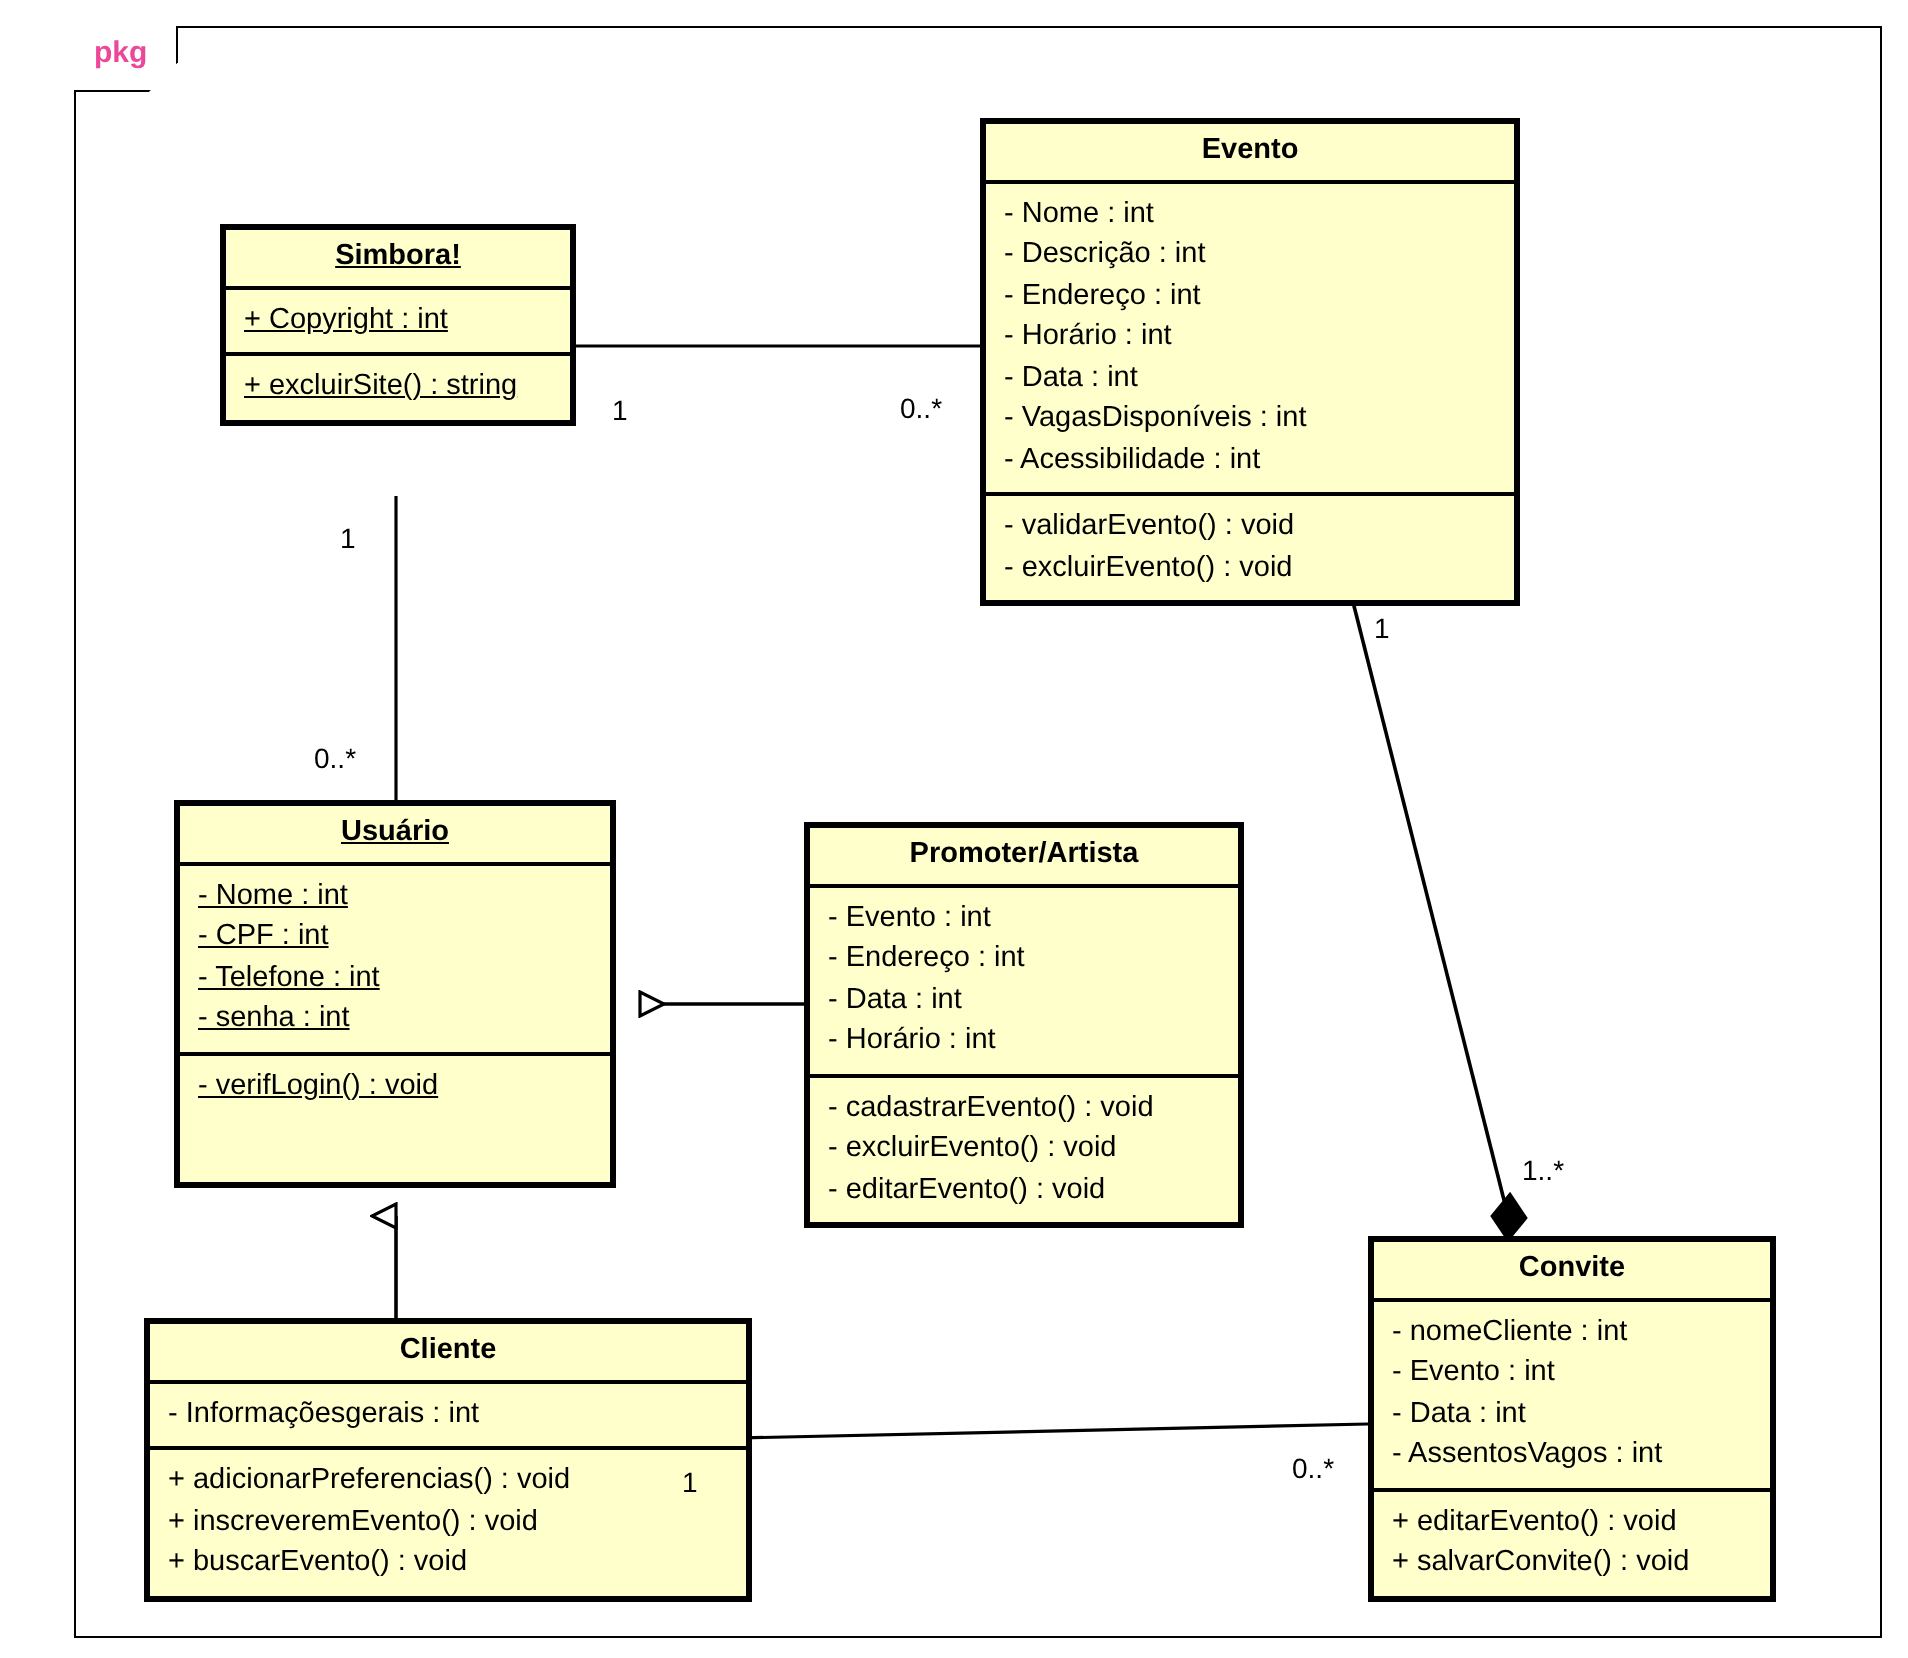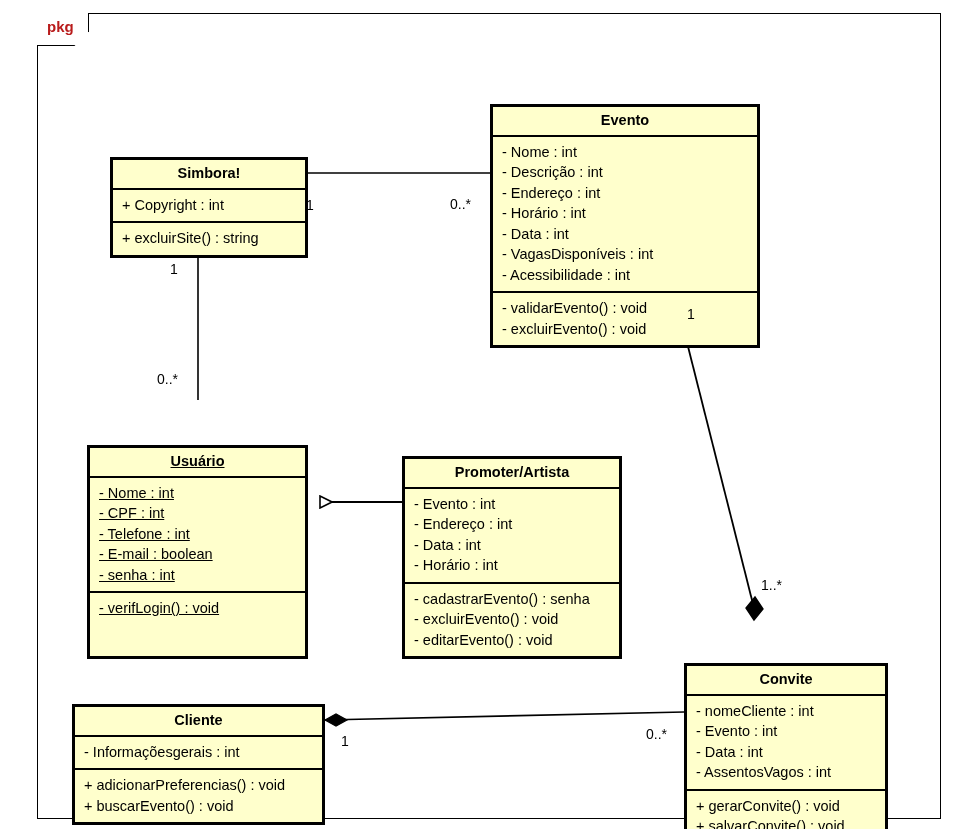--- a/index.html
+++ b/index.html
@@ -51,42 +51,41 @@
     width: 51px;
     height: 1px;
     background: #ffffff;
   }
   #pkg-label {
     position: absolute;
     left: 47px;
     top: 18px;
     font-size: 15px;
     font-weight: bold;
-    color: #b91c1c;
+    color: #ec4899;
     letter-spacing: 0px;
   }
 
   
   #links {
     position: absolute;
     left: 0;
     top: 0;
     width: 954px;
     height: 829px;
     pointer-events: none;
   }
 
   
   .uml-class {
     position: absolute;
     background: #ffffcc;
     border: 3px solid #000000;
     box-sizing: border-box;
     color: #000000;
-    margin-top: 45px;
   }
   .uml-name {
     text-align: center;
     font-size: 14.5px;
     font-weight: bold;
     padding: 5px 4px 6px 4px;
     border-bottom: 2px solid #000000;
     line-height: 1.15;
   }
   .uml-compartment {
@@ -139,21 +138,21 @@
     <polygon points="754,620 746,608 755,597 763,609" fill="#000000" stroke="#000000" stroke-width="1.4"></polygon>
 
     <line x1="325" y1="720" x2="684" y2="712" stroke="#000000" stroke-width="1.6"></line>
     <polygon points="325,720 336,714 347,720 336,726" fill="#000000" stroke="#000000" stroke-width="1.2"></polygon>
 
     <line x1="402" y1="502" x2="320" y2="502" stroke="#000000" stroke-width="1.8" marker-end="url(#hollow-tri-left)"></line>
 
     <line x1="198" y1="659" x2="198" y2="608" stroke="#000000" stroke-width="1.8" marker-end="url(#hollow-tri-up)"></line>
   </svg>
 
-  <div class="uml-class" style="left:110px; top:112px; width:198px;">
+  <div class="uml-class" style="left:110px; top:112px; width:178px;text-decoration:underline;">
     <div class="uml-name">Simbora!</div>
     <div class="uml-compartment">
       <div class="uml-row">+ Copyright : int</div>
     </div>
     <div class="uml-compartment">
       <div class="uml-row">+ excluirSite() : string</div>
     </div>
   </div>
 
   <div class="uml-class" style="left:490px; top:59px; width:270px;">
@@ -172,64 +171,64 @@
       <div class="uml-row">- excluirEvento() : void</div>
     </div>
   </div>
 
   <div class="uml-class" style="left:87px; top:400px; width:221px;text-decoration:underline;">
     <div class="uml-name">Usuário</div>
     <div class="uml-compartment">
       <div class="uml-row">- Nome : int</div>
       <div class="uml-row">- CPF : int</div>
       <div class="uml-row">- Telefone : int</div>
-      <div class="uml-row">- E-mail : boolean</div>
       <div class="uml-row">- senha : int</div>
     </div>
     <div class="uml-compartment" style="min-height:52px;">
       <div class="uml-row">- verifLogin() : void</div>
     </div>
   </div>
 
   <div class="uml-class" style="left:402px; top:411px; width:220px;">
     <div class="uml-name">Promoter/Artista</div>
     <div class="uml-compartment">
       <div class="uml-row">- Evento : int</div>
       <div class="uml-row">- Endereço : int</div>
       <div class="uml-row">- Data : int</div>
       <div class="uml-row">- Horário : int</div>
     </div>
     <div class="uml-compartment">
-      <div class="uml-row">- cadastrarEvento() : senha</div>
+      <div class="uml-row">- cadastrarEvento() : void</div>
       <div class="uml-row">- excluirEvento() : void</div>
       <div class="uml-row">- editarEvento() : void</div>
     </div>
   </div>
 
-  <div class="uml-class" style="left:72px; top:659px; width:253px;">
+  <div class="uml-class" style="left:72px; top:659px; width:304px;">
     <div class="uml-name">Cliente</div>
     <div class="uml-compartment">
       <div class="uml-row">- Informaçõesgerais : int</div>
     </div>
     <div class="uml-compartment">
       <div class="uml-row">+ adicionarPreferencias() : void</div>
+      <div class="uml-row">+ inscreveremEvento() : void</div>
       <div class="uml-row">+ buscarEvento() : void</div>
     </div>
   </div>
 
   <div class="uml-class" style="left:684px; top:618px; width:204px;">
     <div class="uml-name">Convite</div>
     <div class="uml-compartment">
       <div class="uml-row">- nomeCliente : int</div>
       <div class="uml-row">- Evento : int</div>
       <div class="uml-row">- Data : int</div>
       <div class="uml-row">- AssentosVagos : int</div>
     </div>
     <div class="uml-compartment">
-      <div class="uml-row">+ gerarConvite() : void</div>
+      <div class="uml-row">+ editarEvento() : void</div>
       <div class="uml-row">+ salvarConvite() : void</div>
     </div>
   </div>
 
   <div class="mult" style="left:306px; top:197px;">1</div>
   <div class="mult" style="left:450px; top:196px;">0..*</div>
 
   <div class="mult" style="left:170px; top:261px;">1</div>
   <div class="mult" style="left:157px; top:371px;">0..*</div>
 

